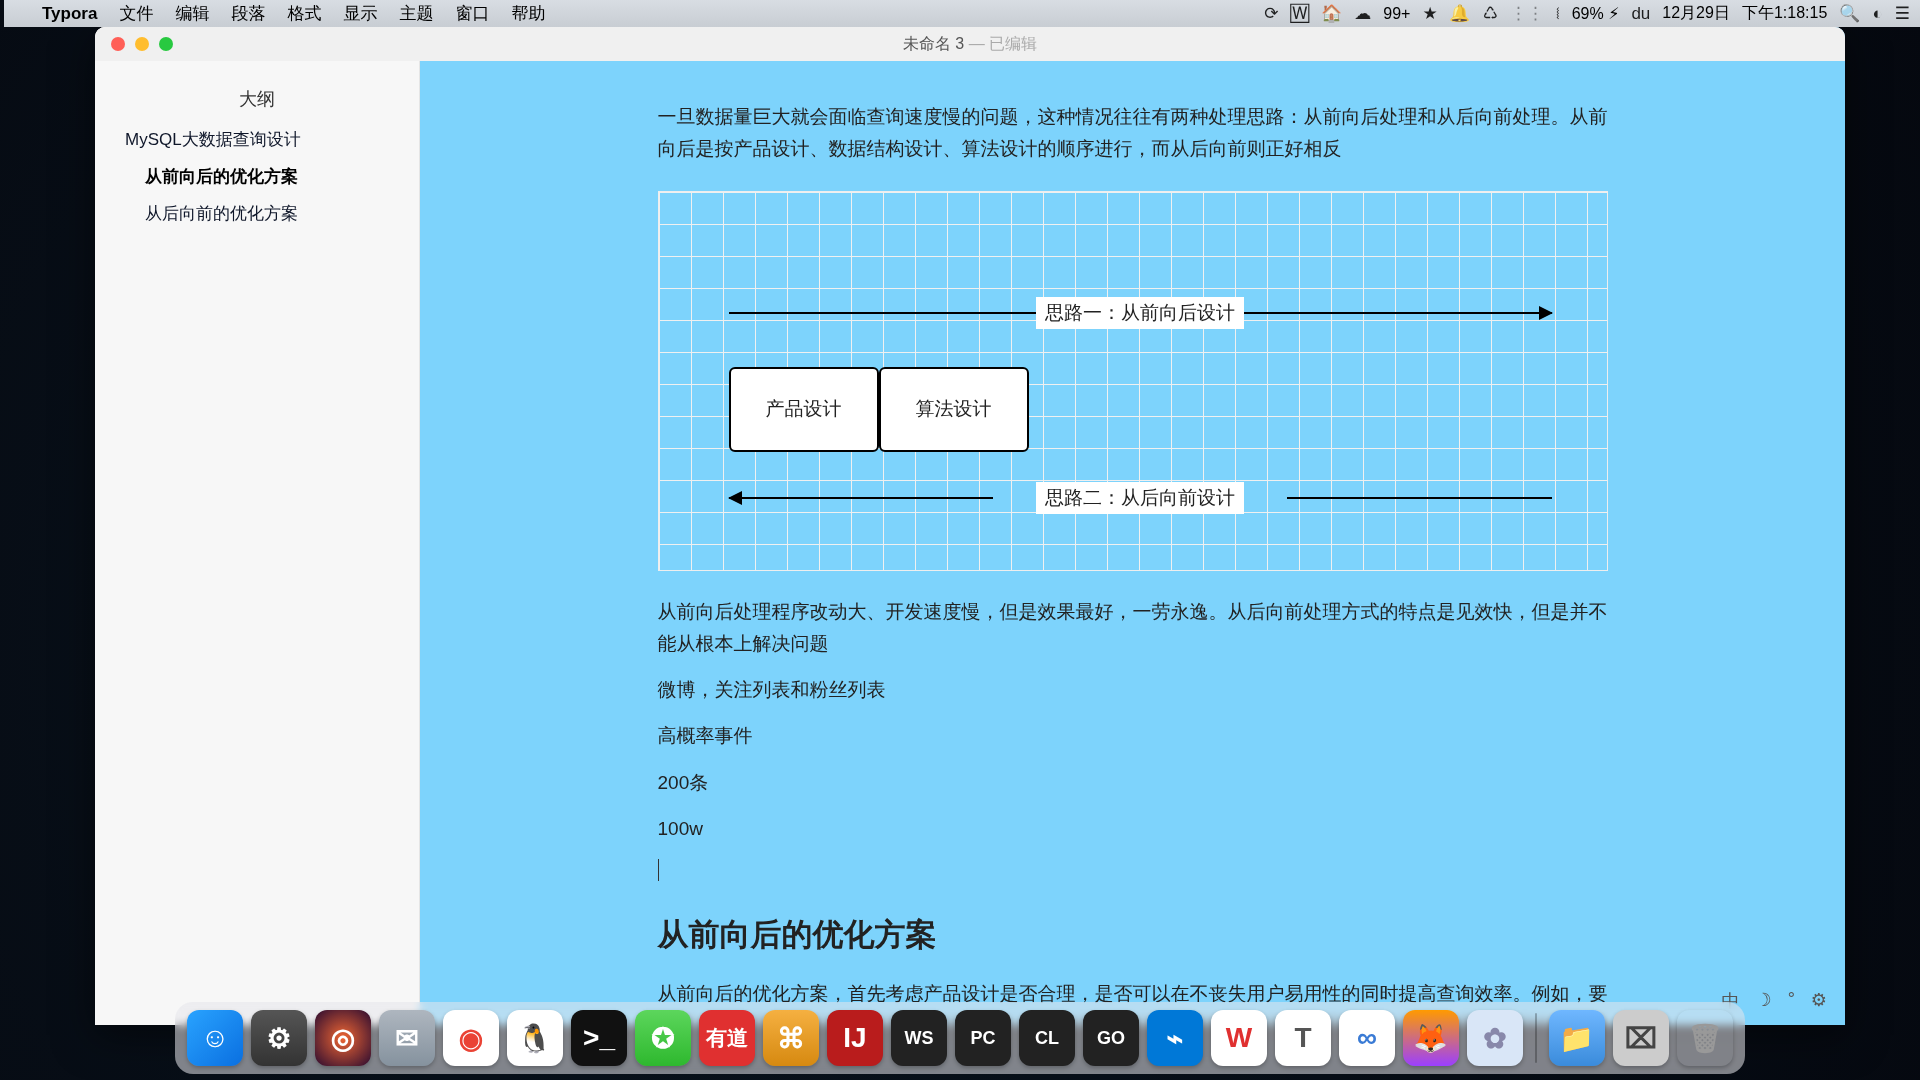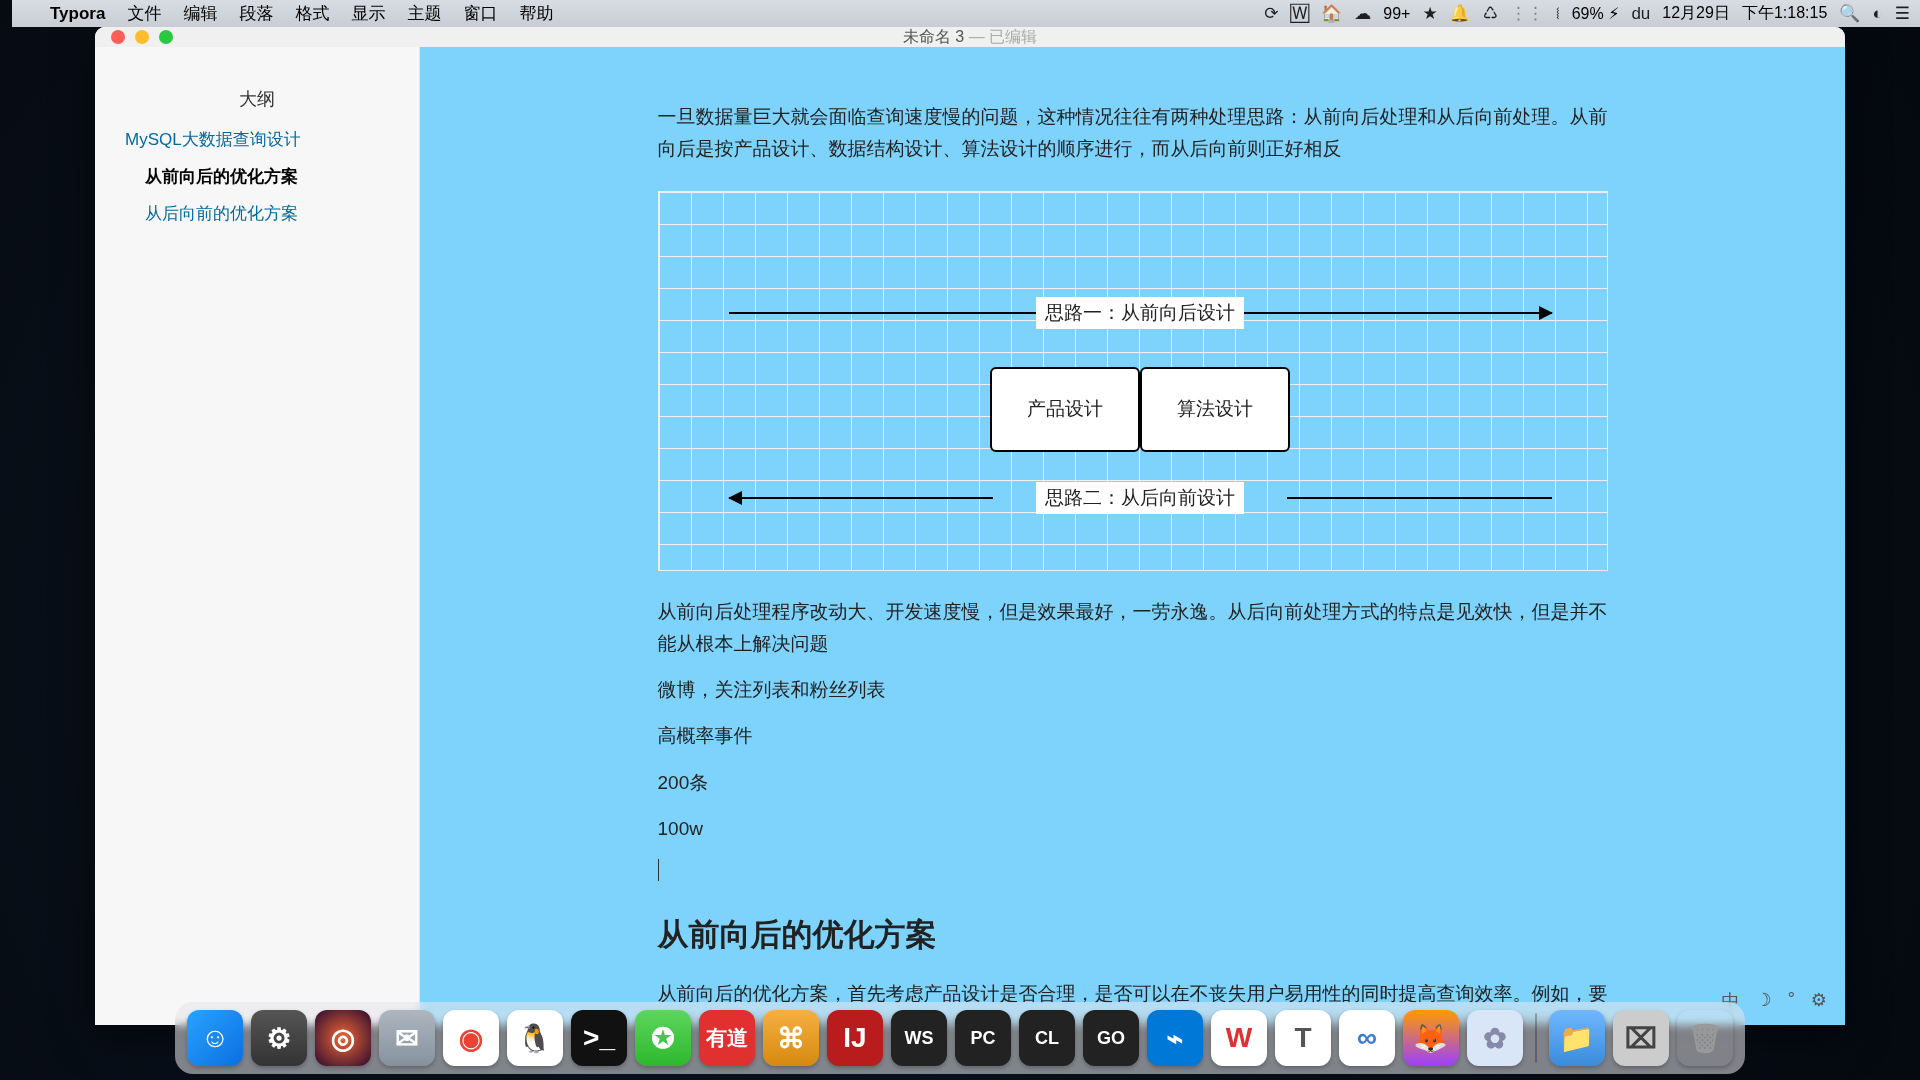--- a/index.html
+++ b/index.html
@@ -12,21 +12,21 @@
       position: relative;
     }
     .desktop-bg {
       position: absolute;
       inset: 0;
       background: radial-gradient(circle at 40% 60%, #0a1520, #05080f);
     }
     
     .menubar {
       position: absolute;
-      top: 0; left: 12px; right: 0;
+      top: 0; left: 4px; right: 0;
       height: 27px;
       background: linear-gradient(#d8dde3, #c8cdd3);
       display: flex;
       align-items: center;
       font-size: 17px;
       z-index: 100;
       padding: 0 10px;
     }
     .menubar-left { display: flex; align-items: center; gap: 22px; }
     .menubar-left .apple { font-size: 20px; margin-right: 6px; }
@@ -43,21 +43,21 @@
       height: 998px;
       background: #f7f7f7;
       border-radius: 10px 10px 0 0;
       box-shadow: 0 10px 40px rgba(0,0,0,.5);
       display: flex;
       overflow: hidden;
     }
     .titlebar {
       position: absolute;
       top: 0; left: 0; right: 0;
-      height: 20px;
+      height: 34px;
       background: #f0f0f0;
       display: flex;
       align-items: center;
       font-size: 16px;
       z-index: 5;
     }
     .traffic { display: flex; gap: 10px; padding-left: 16px; }
     .tl { width: 14px; height: 14px; border-radius: 50%; }
     .tl.red{background:#ff5f57}.tl.yellow{background:#ffbd2e}.tl.green{background:#28c940}
     .tb-title { position:absolute; left:50%; transform:translateX(-50%); color:#555; }
@@ -72,21 +72,21 @@
     .sidebar h4 {
       text-align: center;
       font-weight: 500;
       font-size: 18px;
       color: #333;
       padding: 10px 0;
     }
     .outline-item {
       padding: 7px 0 7px 30px;
       font-size: 17px;
-      color: #0369a1;
+      color: #0f172a;
       cursor: pointer;
     }
     .outline-item.child { padding-left: 50px; }
     .outline-item.active { font-weight: 700; color:#000; }
 
     .editor {
       flex: 1;
       background: #7dd3fc;
       overflow-y: auto;
       padding: 50px 0 0 0;
@@ -120,21 +120,21 @@
     }
     .arrow-row.top { top: 105px; }
     .arrow-row.bot { top: 290px; gap: 43px; }
     .aline { flex:1; height:2px; background:#000; position:relative; }
     .ahead-r::after{content:'';position:absolute;right:-1px;top:-6px;border-left:14px solid #000;border-top:7px solid transparent;border-bottom:7px solid transparent;}
     .ahead-l::before{content:'';position:absolute;left:-1px;top:-6px;border-right:14px solid #000;border-top:7px solid transparent;border-bottom:7px solid transparent;}
     .alabel { padding: 0 6px; background: #fff; font-size:19px; white-space:nowrap; position:relative; z-index:1; border-left:3px solid transparent;border-right:3px solid transparent;}
     .boxes {
       position: absolute;
       top: 175px; left: 70px; right: 55px;
-      display:flex; justify-content:center;
+      display:flex; justify-content:flex-start;
     }
     .dbox {
       width: 150px; height: 85px;
       border: 2px solid #000;
       border-radius: 6px;
       background:#fff;
       display:flex; align-items:center; justify-content:center;
       font-size:19px; text-align:center; padding:4px;
     }
 

